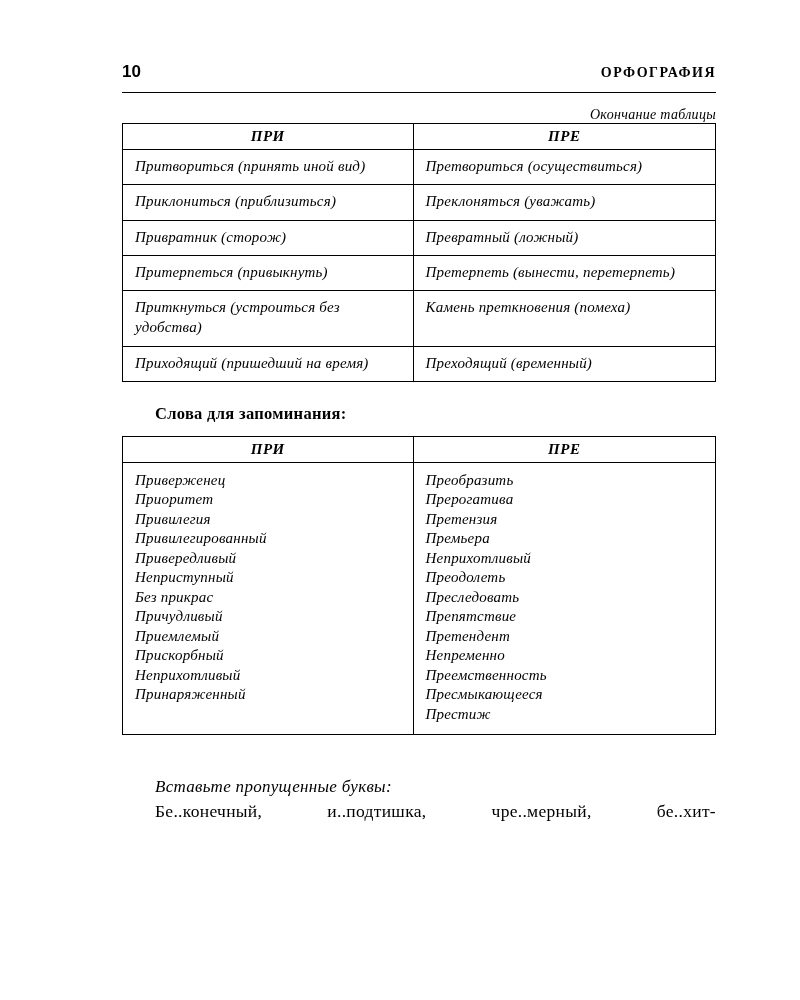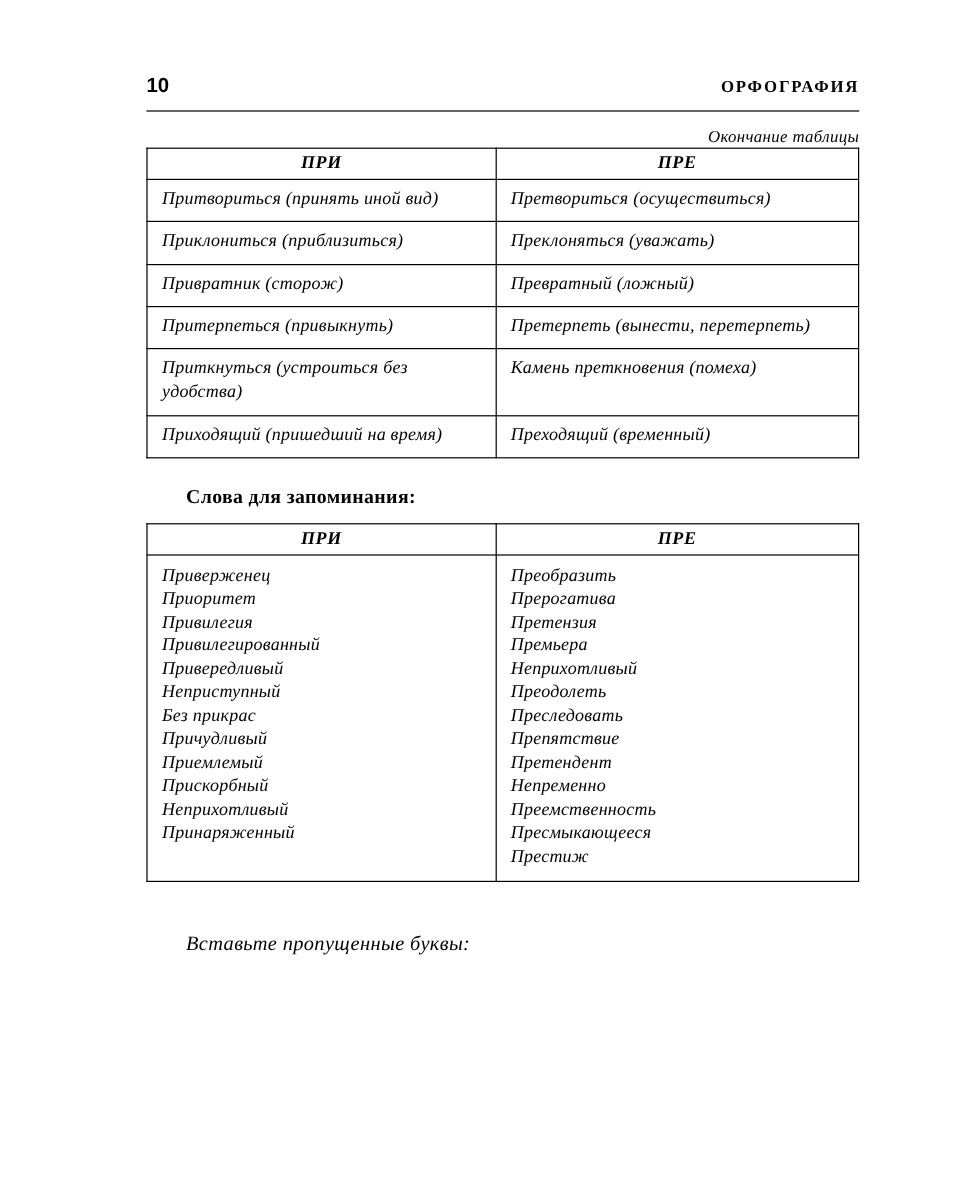--- a/index.html
+++ b/index.html
@@ -193,15 +193,16 @@
             <div>Престиж</div>
           </td>
       </tr>
     </tbody>
   </table>
 
 
   <p class="instruction">Вставьте пропущенные буквы:</p>
 
   <div class="exercise-text">
+    <div class="exercise-line first">Бе..конечный, и..подтишка, чре..мерный, бе..хит-</div>
   </div>
 
 </div>
 
 </body></html>

